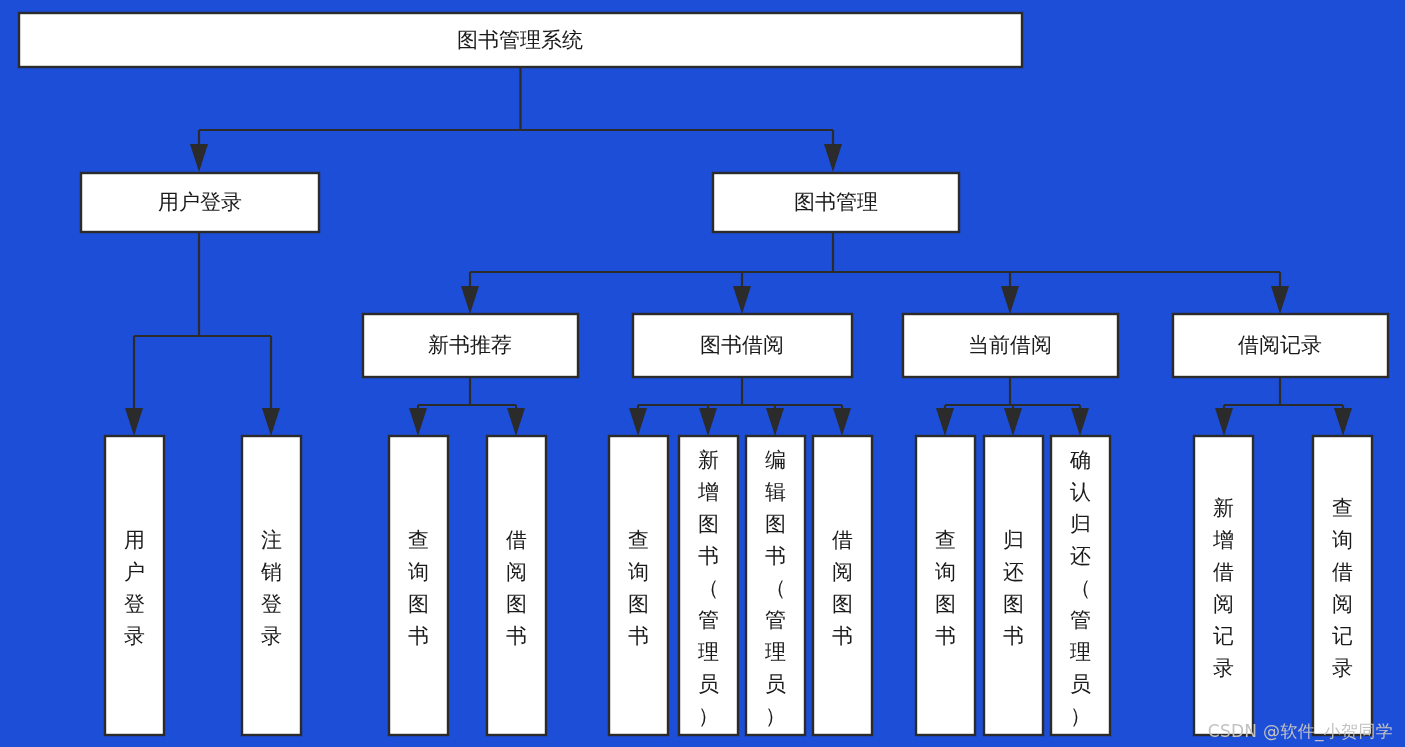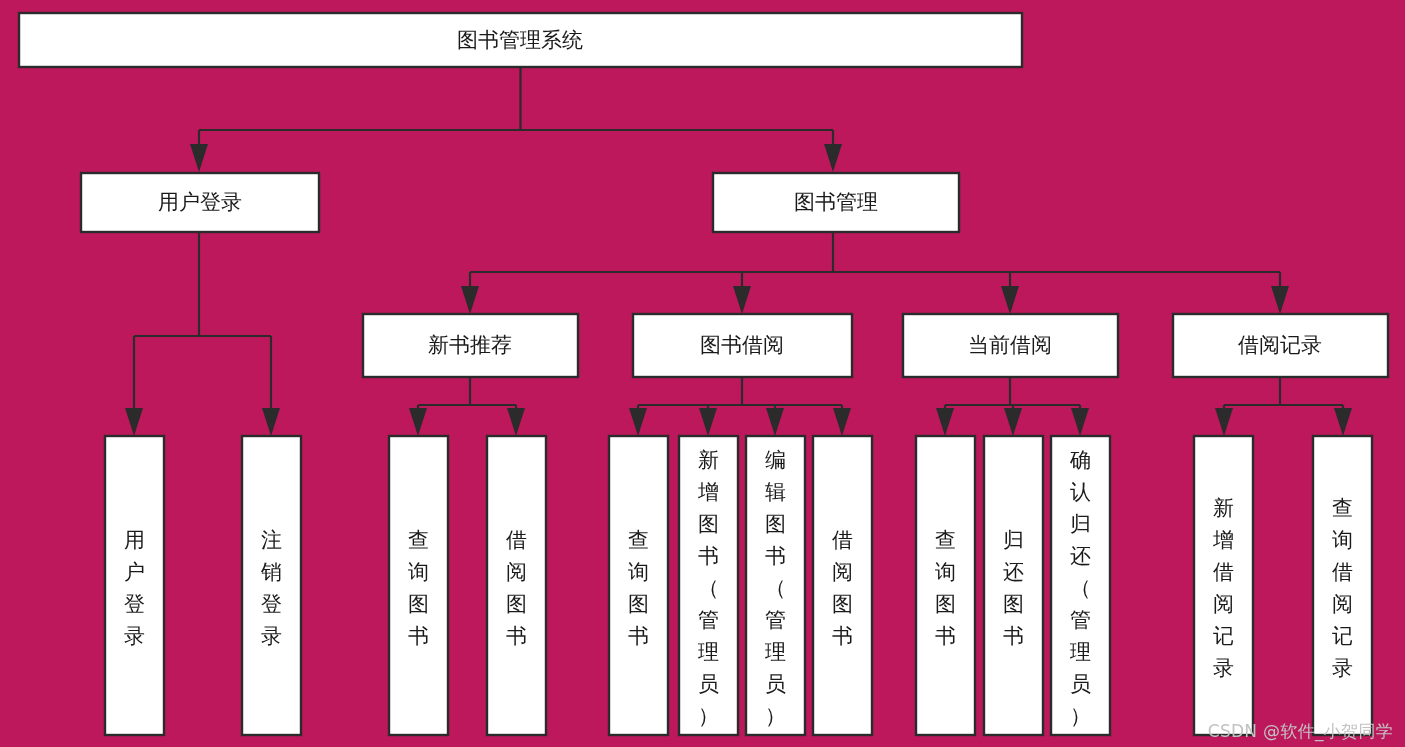--- a/index.html
+++ b/index.html
@@ -10,21 +10,21 @@
   body {
     width: 1405px;
     height: 747px;
     font-family: "DejaVu Sans", "Liberation Sans", sans-serif;
     overflow: hidden;
   }
   #diagram-root {
     position: relative;
     width: 1405px;
     height: 747px;
-    background: #be185d;
+    background: #1d4ed8;
   }
   svg.diagram-canvas {
     position: absolute;
     left: 0;
     top: 0;
     width: 1405px;
     height: 747px;
   }
   .node-box {
     fill: #ffffff;

